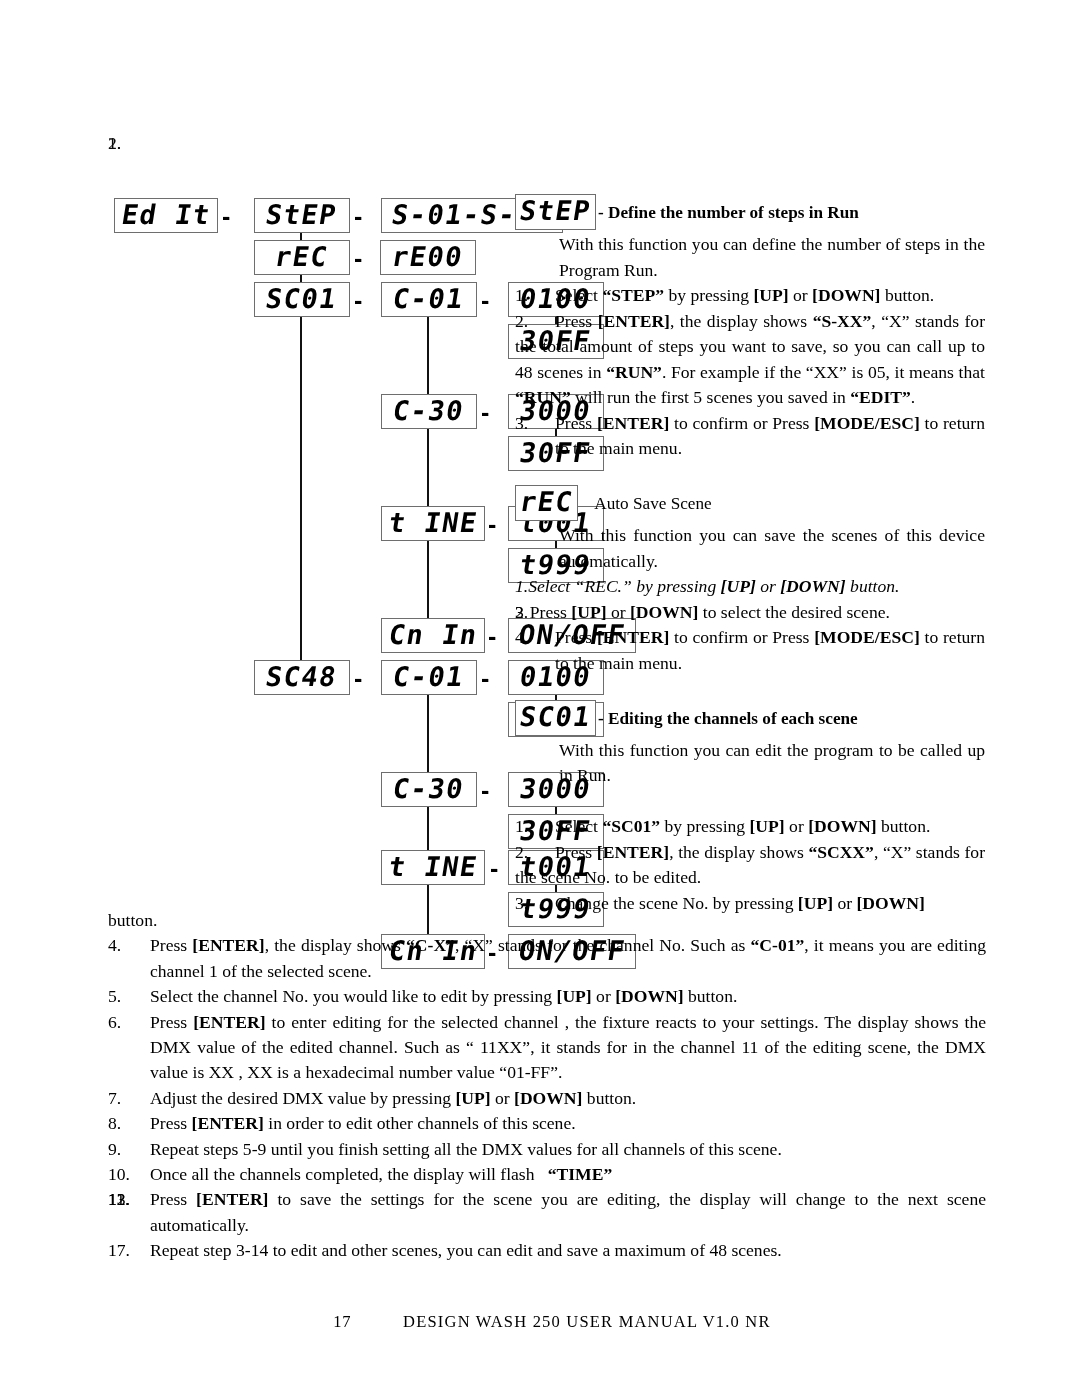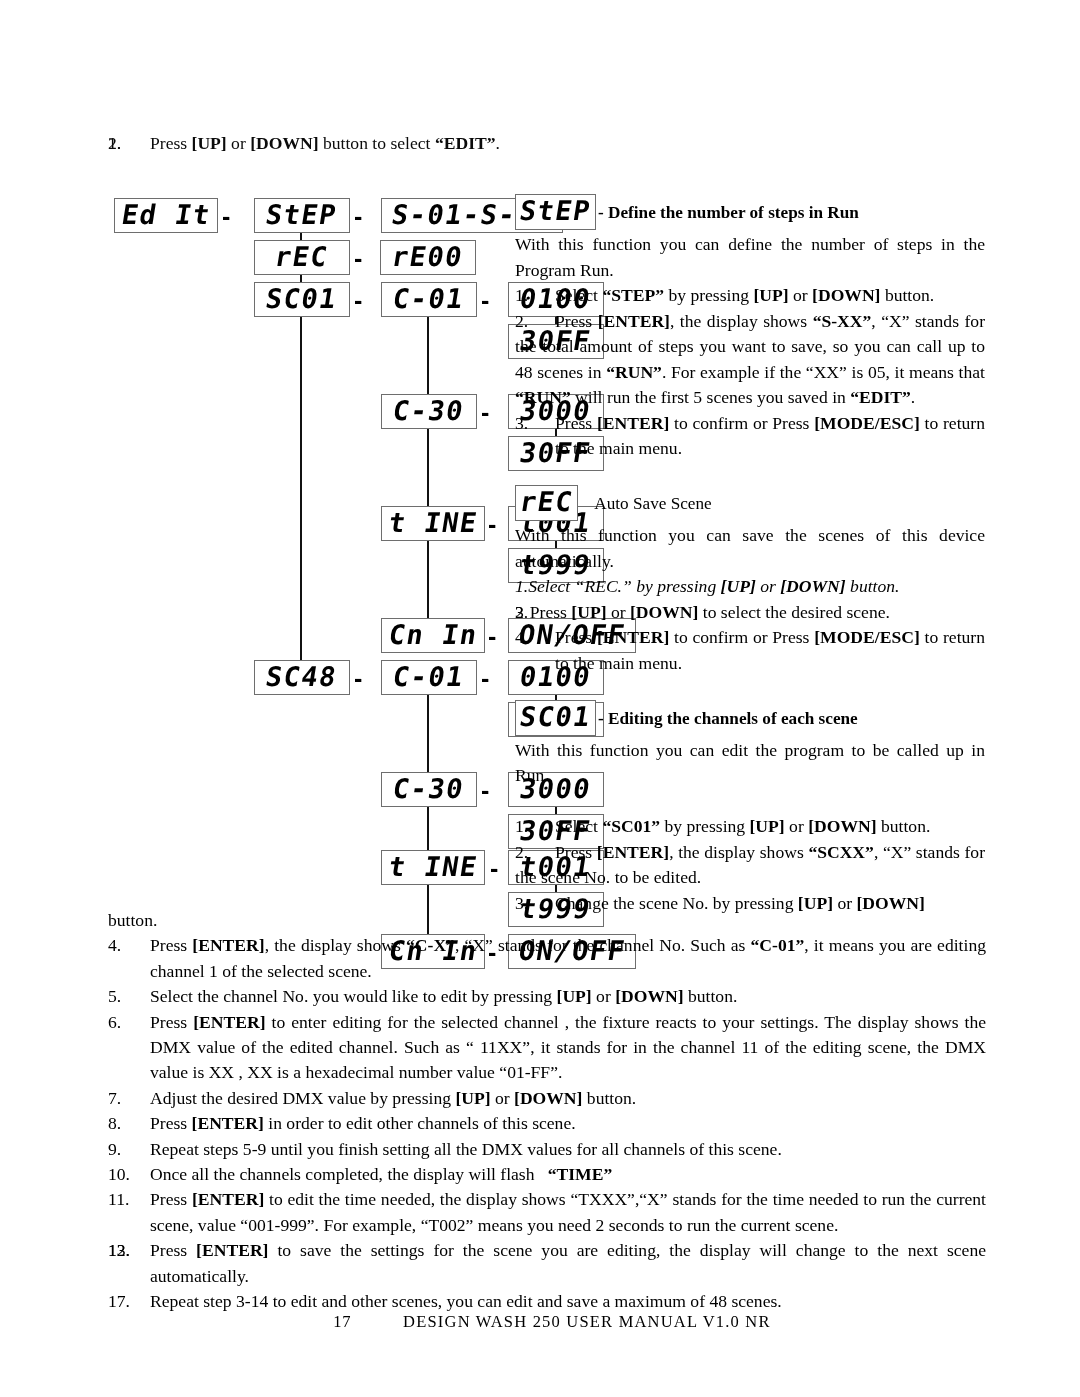--- a/index.html
+++ b/index.html
@@ -120,21 +120,21 @@
   }
   .rc-head .lcd { margin-right: 2px; position: relative; top: -2px; }
   .rc-li {
     position: relative;
     padding-left: 40px;
     font-size: 17.6px;
     line-height: 25.5px;
     text-align: justify;
   }
   .rc-li > .num { position: absolute; left: 0; top: 0; }
-  .rc-flow { font-size: 17.6px; line-height: 25.5px; text-align: justify; }
+  .rc-flow { font-size: 17.6px; line-height: 25.5px; text-align: justify; margin-left: 44px; }
 
   
   .bottom {
     position: absolute;
     left: 108px;
     top: 908px;
     width: 878px;
   }
   .bl {
     position: relative;
@@ -162,21 +162,21 @@
 </head>
 <body>
 
 <div class="page">
 
   <div class="top-list txt">
     <div class="li">
       <span class="num">1.</span>
     </div>
     <div class="li">
-      <span class="num">2.</span><span>Press <b>[UP]</b> or <b>[DOWN]</b> button to select <b>“EDIT”</b>.</span>
+      <span class="num">2.</span>
     </div>
   </div>
 
   <div class="diagram" id="diagram">
 
     <div class="vline" style="left:200px; top:36px;  height:16px;"></div>
     <div class="vline" style="left:200px; top:78px;  height:16px;"></div>
     <div class="vline" style="left:200px; top:120px; height:364px;"></div>
     <div class="vline" style="left:327px; top:120px; height:88px;"></div>
     <div class="vline" style="left:327px; top:232px; height:88px;"></div>
@@ -313,21 +313,21 @@
     <div class="bl hang">
       <span class="num">8.</span><span>Press <b>[ENTER]</b> in order to edit other channels of this scene.</span>
     </div>
     <div class="bl hang">
       <span class="num">9.</span><span>Repeat steps 5-9 until you finish setting all the DMX values for all channels of this scene.</span>
     </div>
     <div class="bl hang">
       <span class="num">10.</span><span>Once all the channels completed, the display will flash&nbsp;&nbsp; <b>“TIME”</b></span>
     </div>
     <div class="bl hang" style="padding-left:42px;">
-      <span class="num">11.</span><span>Press <b>[ENTER]</b> to edit the time needed, the display shows “TXXX”,“X” stands for the time needed to run the current scene, value “001-999”. For example, “T002” means you need 2 seconds to run the current scene.</span>
+      <span class="num">11.</span>
     </div>
     <div class="bl hang">
       <span class="num">12.</span>
     </div>
     <div class="bl hang">
       <span class="num">13.</span><span>Press <b>[ENTER]</b> to save the settings for the scene you are editing, the display will change to the next scene automatically.</span>
     </div>
     <div class="bl hang">
       <span class="num">17.</span><span>Repeat step 3-14 to edit and other scenes, you can edit and save a maximum of 48 scenes.</span>
     </div>

